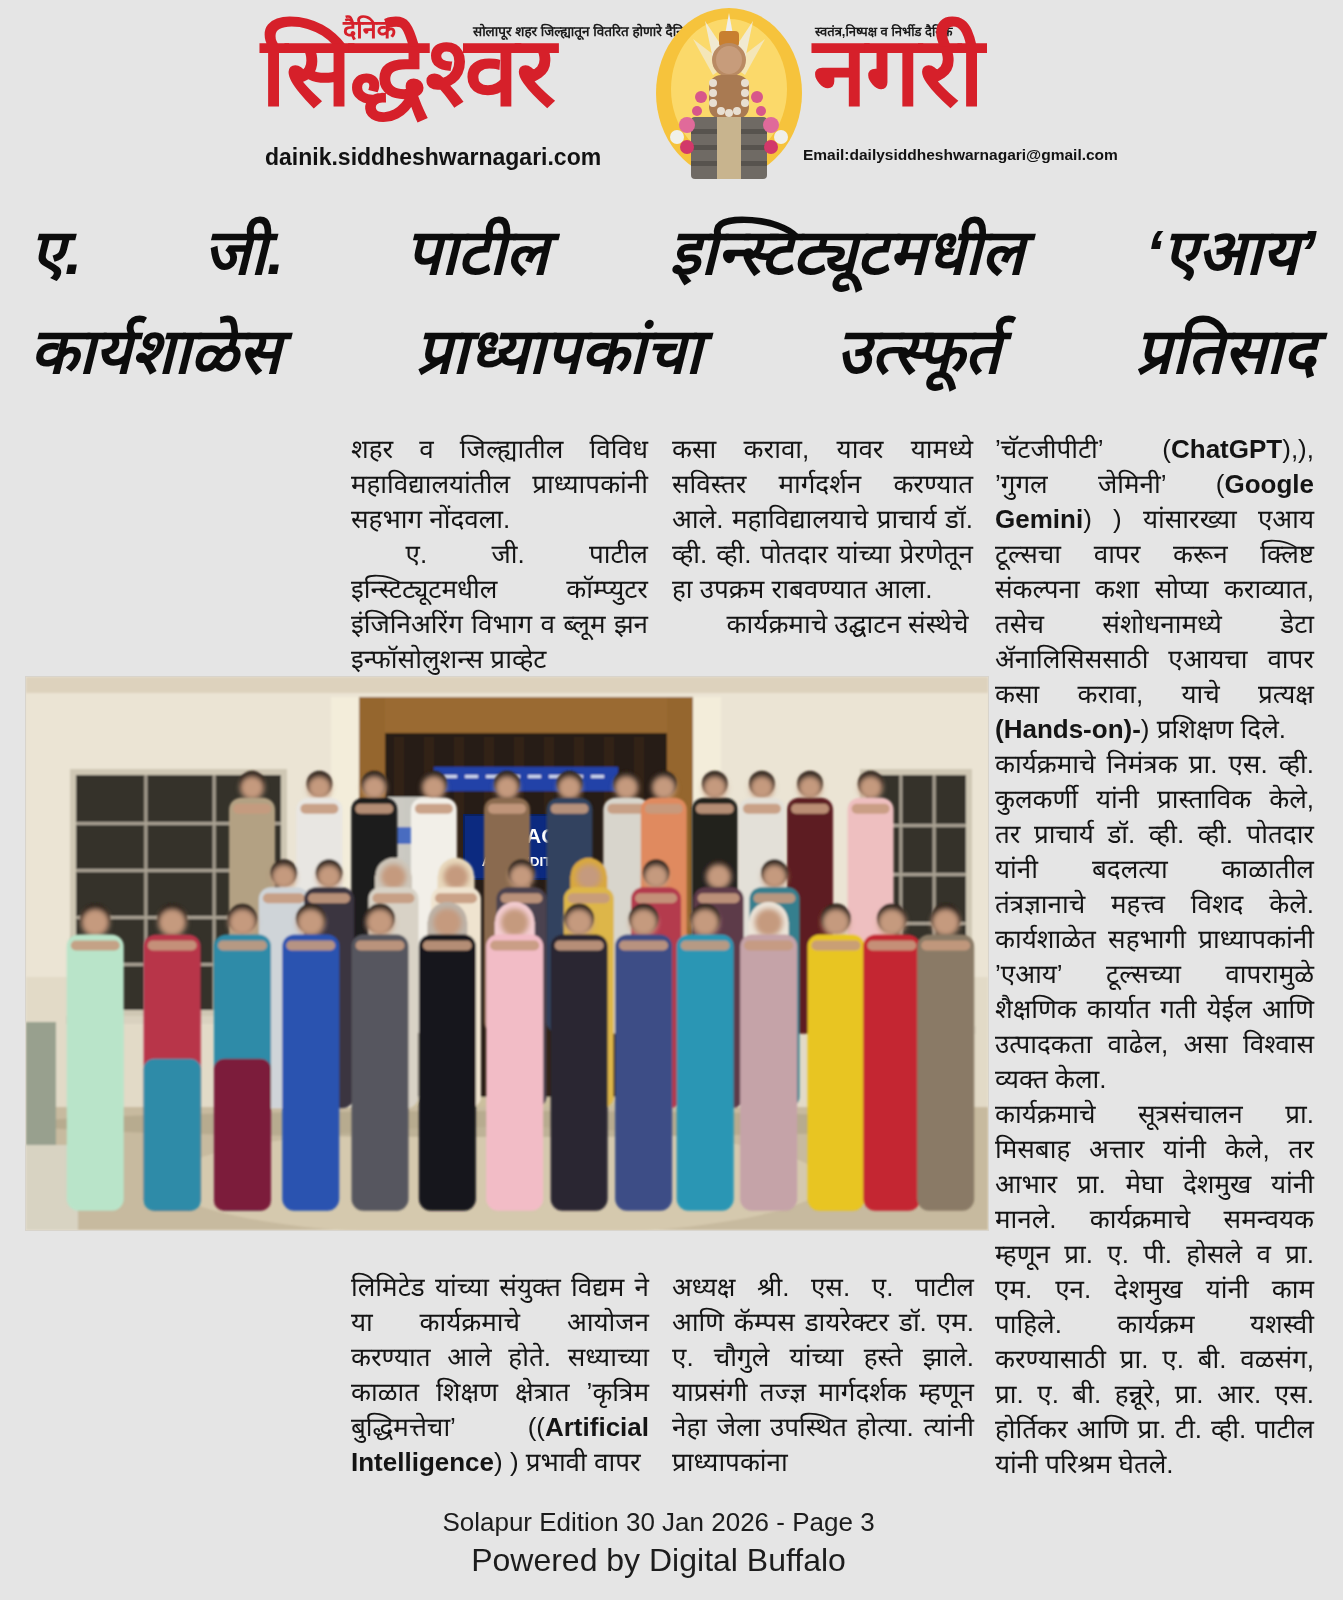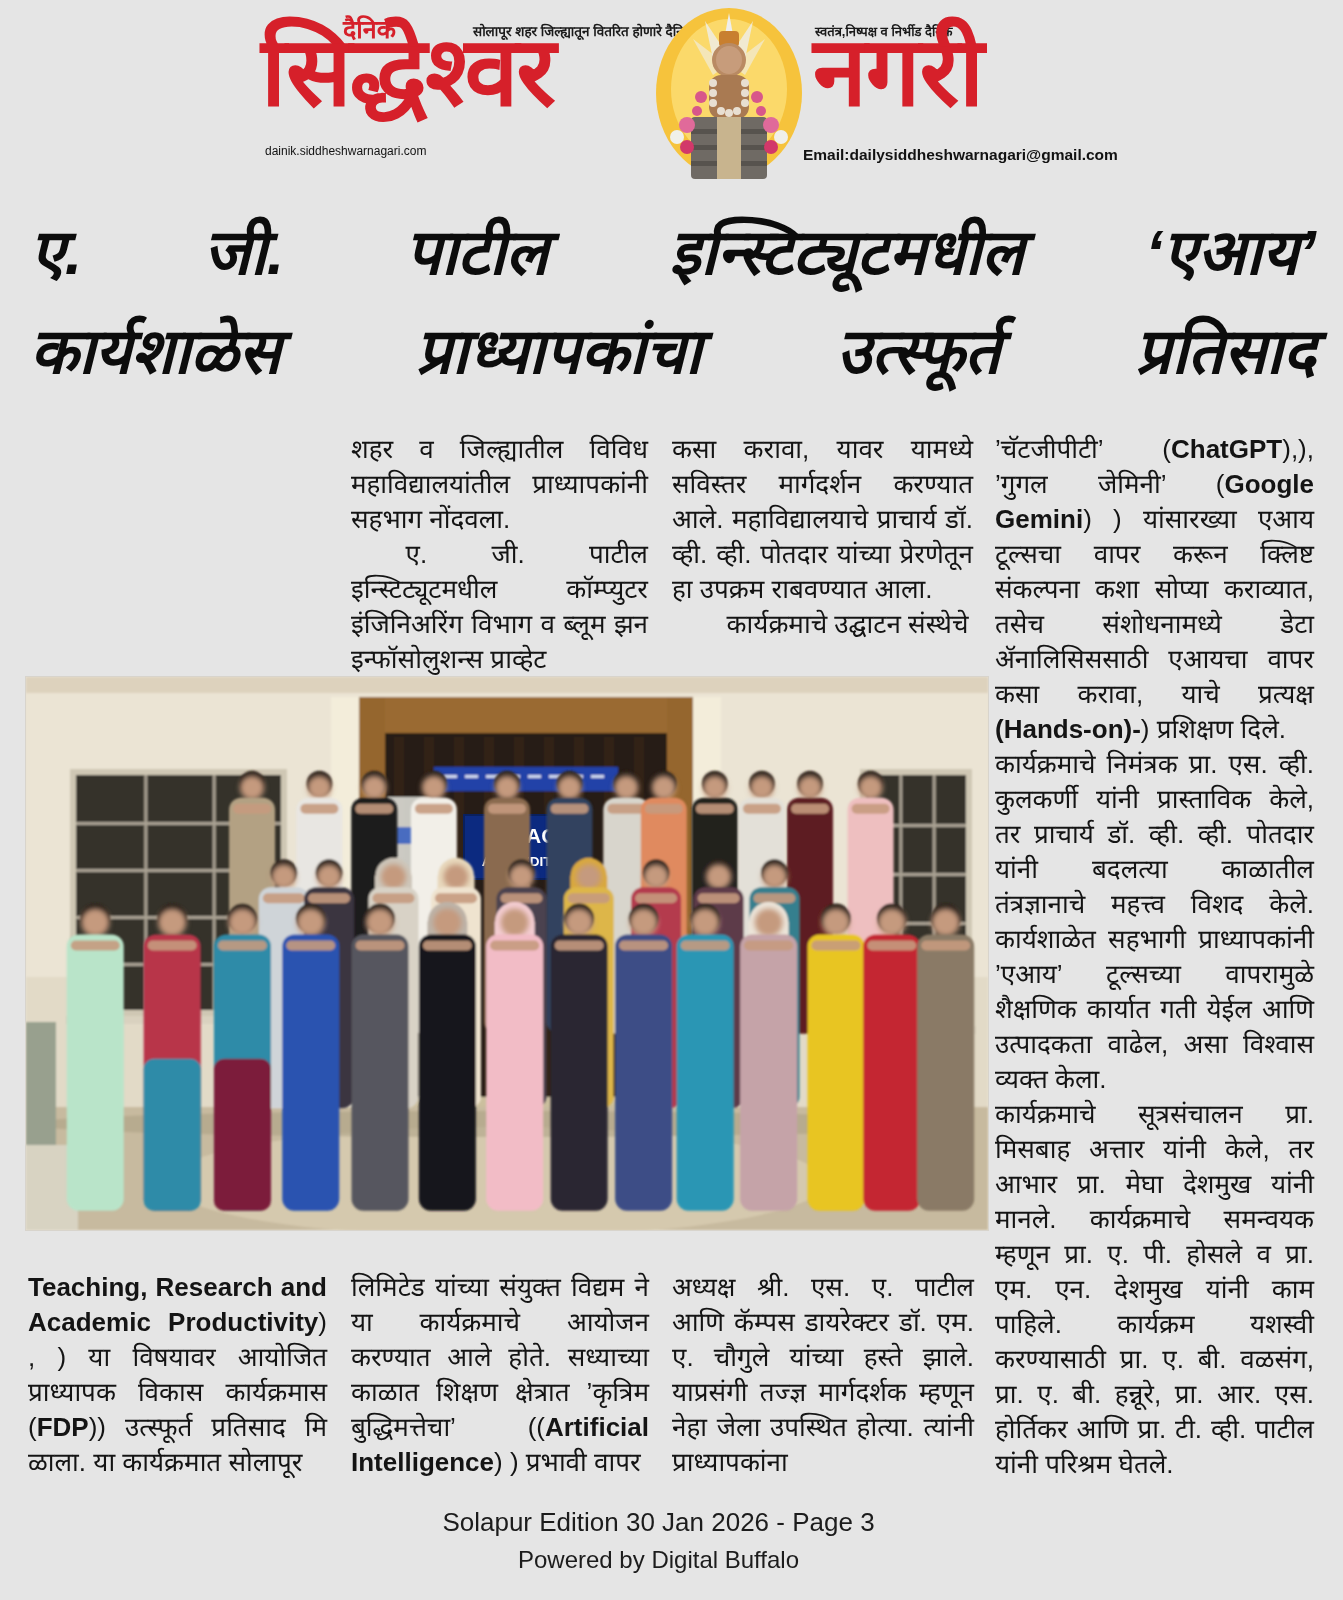--- a/index.html
+++ b/index.html
@@ -4,21 +4,21 @@
 <style>
   html,body{margin:0;padding:0;background:#ffffff;}
   .page{position:relative;width:1343px;height:1600px;background:#e5e5e5;overflow:hidden;
         font-family:"Liberation Sans",sans-serif;color:#111;}
   
   .masthead{position:absolute;left:255px;top:5px;width:800px;height:178px;}
   .mh-red{color:#d6202a;}
   .dainik{position:absolute;left:88px;top:6px;font-size:25px;font-weight:800;}
   .slogan-left{position:absolute;left:218px;top:17px;font-size:13.5px;font-weight:700;color:#1a1a1a;}
   .title-left{position:absolute;left:6px;top:18px;font-size:97px;font-weight:700;letter-spacing:-2px;line-height:1;}
-  .website{position:absolute;left:10px;top:139px;font-size:12px;font-weight:400;color:#121212;}
+  .website{position:absolute;left:10px;top:139px;font-size:23px;font-weight:700;color:#121212;}
   .deity{position:absolute;left:398px;top:0px;width:152px;height:174px;}
   .slogan-right{position:absolute;left:560px;top:17px;font-size:13px;font-weight:700;color:#1a1a1a;}
   .title-right{position:absolute;left:558px;top:18px;font-size:97px;font-weight:800;letter-spacing:-1px;line-height:1;}
   .email{position:absolute;left:548px;top:141px;font-size:15.5px;font-weight:700;color:#121212;}
   
   .headline{position:absolute;left:30px;top:203px;width:1286px;color:#0c0c0c;}
   .headline .hl{font-size:63px;font-weight:800;line-height:99px;white-space:nowrap;
                 display:flex;justify-content:space-between;font-style:italic;}
   
   .hl-just{text-align:justify;text-align-last:justify;white-space:normal !important;display:block !important;}
@@ -34,21 +34,21 @@
   .c1b{left:28px;top:1270px;width:299px;}
   .c2b{left:351px;top:1270px;width:298px;}
   .c3b{left:672px;top:1270px;width:302px;}
   
   .photo{position:absolute;left:25px;top:676px;width:962px;height:553px;border:1px solid #d8d4cc;
          box-sizing:content-box;background:#e9e2d2;}
   .photo svg{display:block;}
   
   .footer{position:absolute;left:0;top:1502px;width:1317px;text-align:center;color:#1c1c1c;}
   .footer .f1{font-size:26px;line-height:40px;}
-  .footer .f2{font-size:24px;line-height:36px;}
+  .footer .f2{font-size:32px;line-height:36px;}
 </style>
 </head>
 <body>
 
 <div class="page">
 
   <div class="masthead">
     <div class="dainik mh-red">दैनिक</div>
     <div class="slogan-left">सोलापूर शहर जिल्ह्यातून वितरित होणारे दैनिक</div>
     <div class="title-left mh-red">सिद्धेश्वर</div>
@@ -115,23 +115,20 @@
       <p class="para indent"><span>ए. जी. पाटील इन्स्टिट्यूटमधील कॉम्प्युटर इंजिनिअरिंग विभाग व ब्लूम झन इन्फॉसोलुशन्स प्राव्हेट</span></p>
     </div>
   <div class="col c3t">
       <p class="para"><span>कसा करावा, यावर यामध्ये सविस्तर मार्गदर्शन करण्यात आले. महाविद्यालयाचे प्राचार्य डॉ. व्ही. व्ही. पोतदार यांच्या प्रेरणेतून हा उपक्रम राबवण्यात आला.</span></p>
       <p class="para indent"><span>कार्यक्रमाचे उद्घाटन संस्थेचे</span></p>
     </div>
   <div class="col c4">
       <p class="para"><span>’चॅटजीपीटी’ (</span><span class="b">ChatGPT</span><span>),), ’गुगल जेमिनी’ (</span><span class="b">Google Gemini</span><span>) ) यांसारख्या एआय टूल्सचा वापर करून क्लिष्ट संकल्पना कशा सोप्या कराव्यात, तसेच संशोधनामध्ये डेटा ॲनालिसिससाठी एआयचा वापर कसा करावा, याचे प्रत्यक्ष </span><span class="b">(Hands-on)-</span><span>) प्रशिक्षण दिले.</span></p>
       <p class="para"><span>कार्यक्रमाचे निमंत्रक प्रा. एस. व्ही. कुलकर्णी यांनी प्रास्ताविक केले, तर प्राचार्य डॉ. व्ही. व्ही. पोतदार यांनी बदलत्या काळातील तंत्रज्ञानाचे महत्त्व विशद केले. कार्यशाळेत सहभागी प्राध्यापकांनी ’एआय’ टूल्सच्या वापरामुळे शैक्षणिक कार्यात गती येईल आणि उत्पादकता वाढेल, असा विश्वास व्यक्त केला.</span></p>
       <p class="para"><span>कार्यक्रमाचे सूत्रसंचालन प्रा. मिसबाह अत्तार यांनी केले, तर आभार प्रा. मेघा देशमुख यांनी मानले. कार्यक्रमाचे समन्वयक म्हणून प्रा. ए. पी. होसले व प्रा. एम. एन. देशमुख यांनी काम पाहिले. कार्यक्रम यशस्वी करण्यासाठी प्रा. ए. बी. वळसंग, प्रा. ए. बी. हन्नूरे, प्रा. आर. एस. होर्तिकर आणि प्रा. टी. व्ही. पाटील यांनी परिश्रम घेतले.</span></p>
-    </div>
-  <div class="col c1b">
-      <p class="para"><span class="b">Teaching, Research and Academic Productivity</span><span>) ,    ) या विषयावर आयोजित प्राध्यापक विकास कार्यक्रमास (</span><span class="b">FDP</span><span>)) उत्स्फूर्त प्रतिसाद मि ळाला. या कार्यक्रमात सोलापूर</span></p>
     </div>
   <div class="col c2b">
       <p class="para"><span>लिमिटेड यांच्या संयुक्त विद्यम ने या कार्यक्रमाचे आयोजन करण्यात आले होते. सध्याच्या काळात शिक्षण क्षेत्रात ’कृत्रिम बुद्धिमत्तेचा’ ((</span><span class="b">Artificial Intelligence</span><span>) ) प्रभावी वापर</span></p>
     </div>
   <div class="col c3b">
       <p class="para"><span>अध्यक्ष श्री. एस. ए. पाटील आणि कॅम्पस डायरेक्टर डॉ. एम. ए. चौगुले यांच्या हस्ते झाले. याप्रसंगी तज्ज्ञ मार्गदर्शक म्हणून नेहा जेला उपस्थित होत्या. त्यांनी प्राध्यापकांना</span></p>
     </div>
 
   <div class="photo" id="photo">
       <svg viewBox="0 0 962 553" width="962" height="553">

